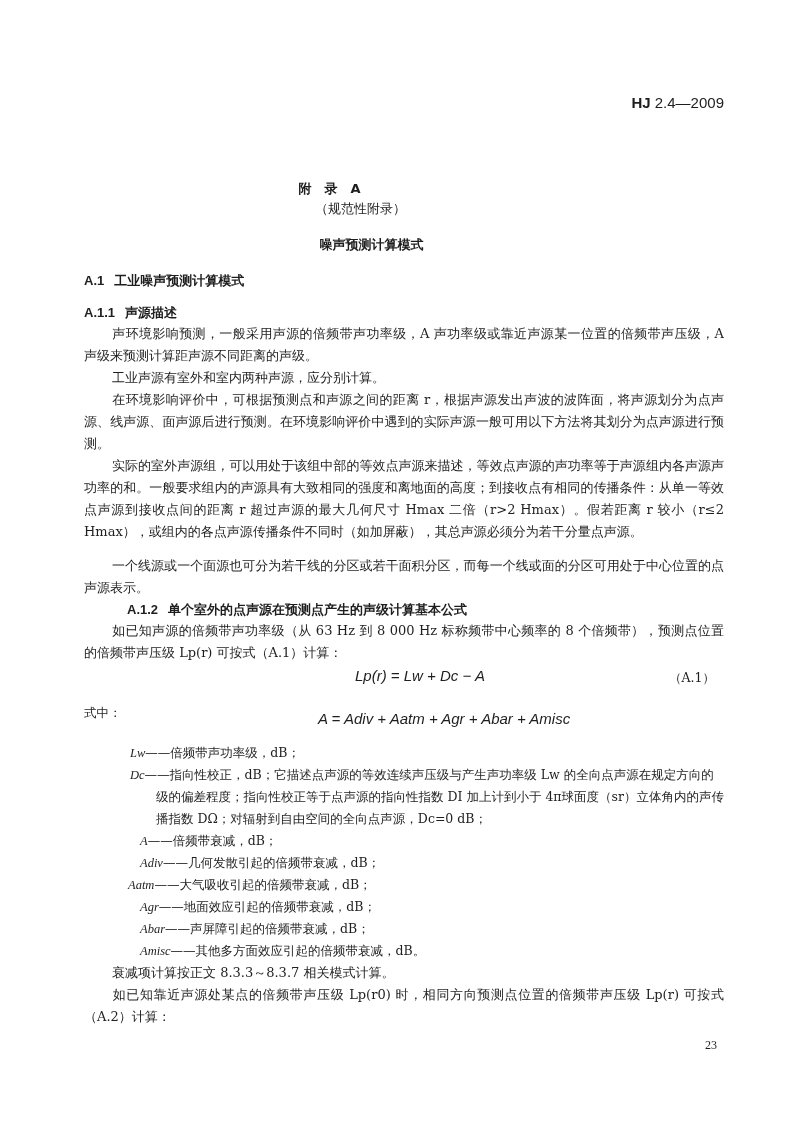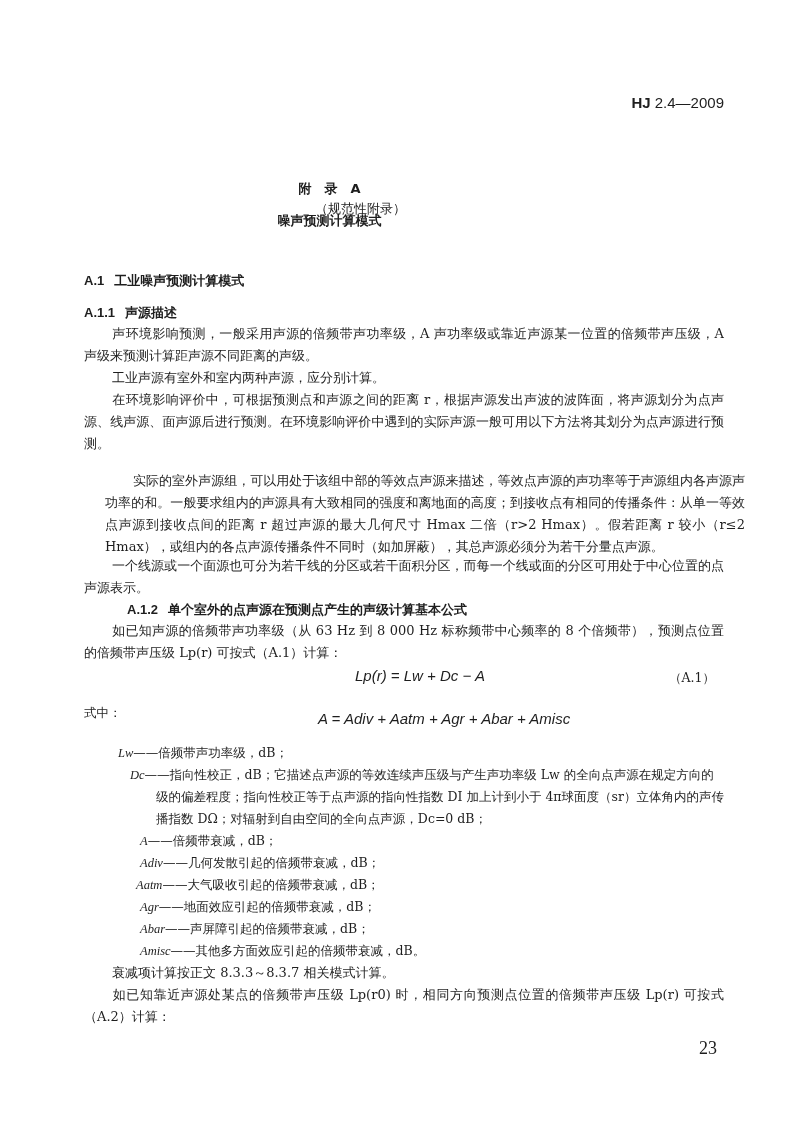--- a/index.html
+++ b/index.html
@@ -11,65 +11,65 @@
   .center { position:absolute; left:0; width:659px; text-align:center;
             font-family:"DejaVu Sans", sans-serif; font-weight:bold; font-size:13px; }
   .h { position:absolute; left:84px; font-family:"DejaVu Sans", sans-serif; font-weight:bold; font-size:13px; }
   .h .no { font-family:"Liberation Sans", sans-serif; margin-right:10px; }
   .p { position:absolute; left:84px; width:640px; font-size:13px; line-height:22px; text-align:justify; }
   .p .ind { display:inline-block; width:28px; }
   .eq { position:absolute; font-family:Liberation Sans, sans-serif; font-style:italic; font-size:15px; }
   .eqno { position:absolute; right:85px; font-size:12.5px;margin-left:24px; }
   .def { position:absolute; font-size:12.5px; line-height:22px; }
   .sym { font-family:"Liberation Serif", serif; font-style:italic; }
-  .pageno { position:absolute; top:1038px; right:83px; font-family:"Liberation Serif", serif; font-size:18px; }
+  .pageno { position:absolute; top:1038px; right:83px; font-family:"Liberation Serif", serif; font-size:12px; }
 </style>
 </head>
 <body>
 
 <div class="std">
   <span>HJ</span>
   <span class="num">2.4—2009</span>
 </div>
 
 <div class="center" style="top:180px;">附　录　A</div>
 <div class="center" style="top:200px;font-weight:normal;margin-left:31px;">（规范性附录）</div>
-<div class="center" style="top:212px;">噪声预测计算模式</div>
+<div class="center" style="top:236px;padding-left:42px;">噪声预测计算模式</div>
 
 <div class="h" style="top:272px;">
   <span class="no">A.1</span><span>工业噪声预测计算模式</span>
 </div>
 <div class="h" style="top:304px;">
   <span class="no">A.1.1</span><span>声源描述</span>
 </div>
 
 <div class="p" style="top:323px;"><span class="ind"></span><span>声环境影响预测，一般采用声源的倍频带声功率级，A 声功率级或靠近声源某一位置的倍频带声压级，A 声级来预测计算距声源不同距离的声级。</span></div>
 <div class="p" style="top:367px;"><span class="ind"></span><span>工业声源有室外和室内两种声源，应分别计算。</span></div>
 <div class="p" style="top:389px;"><span class="ind"></span><span>在环境影响评价中，可根据预测点和声源之间的距离 r，根据声源发出声波的波阵面，将声源划分为点声源、线声源、面声源后进行预测。在环境影响评价中遇到的实际声源一般可用以下方法将其划分为点声源进行预测。</span></div>
-<div class="p" style="top:470px;margin-left:21px;"><span class="ind"></span><span>实际的室外声源组，可以用处于该组中部的等效点声源来描述，等效点声源的声功率等于声源组内各声源声功率的和。一般要求组内的声源具有大致相同的强度和离地面的高度；到接收点有相同的传播条件：从单一等效点声源到接收点间的距离 r 超过声源的最大几何尺寸 Hmax 二倍（r&gt;2 Hmax）。假若距离 r 较小（r≤2 Hmax），或组内的各点声源传播条件不同时（如加屏蔽），其总声源必须分为若干分量点声源。</span></div>
+<div class="p" style="top:455px;"><span class="ind"></span><span>实际的室外声源组，可以用处于该组中部的等效点声源来描述，等效点声源的声功率等于声源组内各声源声功率的和。一般要求组内的声源具有大致相同的强度和离地面的高度；到接收点有相同的传播条件：从单一等效点声源到接收点间的距离 r 超过声源的最大几何尺寸 Hmax 二倍（r&gt;2 Hmax）。假若距离 r 较小（r≤2 Hmax），或组内的各点声源传播条件不同时（如加屏蔽），其总声源必须分为若干分量点声源。</span></div>
 <div class="p" style="top:555px;"><span class="ind"></span><span>一个线源或一个面源也可分为若干线的分区或若干面积分区，而每一个线或面的分区可用处于中心位置的点声源表示。</span></div>
 
 <div class="h" style="top:601px;margin-left:43px;">
   <span class="no">A.1.2</span><span>单个室外的点声源在预测点产生的声级计算基本公式</span>
 </div>
 
 <div class="p" style="top:620px;"><span class="ind"></span><span>如已知声源的倍频带声功率级（从 63 Hz 到 8 000 Hz 标称频带中心频率的 8 个倍频带），预测点位置的倍频带声压级 Lp(r) 可按式（A.1）计算：</span></div>
 
 <div class="eq" style="top:667px;left:355px;">Lp(r) = Lw + Dc − A</div>
 <div class="eqno" style="top:670px;">（A.1）</div>
 <div class="eq" style="top:710px;left:318px;">A = Adiv + Aatm + Agr + Abar + Amisc</div>
 
 <div class="def" style="top:702px;left:84px;">式中：</div>
-<div class="def" style="top:742px;left:118px;"><span class="sym">Lw</span><span>——倍频带声功率级，dB；</span></div>
+<div class="def" style="top:742px;left:130px;"><span class="sym">Lw</span><span>——倍频带声功率级，dB；</span></div>
 <div class="def" style="top:764px;left:130px;width:595px;padding-left:0;text-indent:0;">
   <div style="padding-left:26px;text-indent:-26px;"><span class="sym">Dc</span><span>——指向性校正，dB；它描述点声源的等效连续声压级与产生声功率级 Lw 的全向点声源在规定方向的级的偏差程度；指向性校正等于点声源的指向性指数 DI 加上计到小于 4π球面度（sr）立体角内的声传播指数 DΩ；对辐射到自由空间的全向点声源，Dc=0 dB；</span></div>
 </div>
 <div class="def" style="top:830px;left:140px;"><span class="sym">A</span><span>——倍频带衰减，dB；</span></div>
 <div class="def" style="top:852px;left:140px;"><span class="sym">Adiv</span><span>——几何发散引起的倍频带衰减，dB；</span></div>
-<div class="def" style="top:874px;left:136px;"><span class="sym">Aatm</span><span>——大气吸收引起的倍频带衰减，dB；</span></div>
+<div class="def" style="top:874px;left:128px;"><span class="sym">Aatm</span><span>——大气吸收引起的倍频带衰减，dB；</span></div>
 <div class="def" style="top:896px;left:140px;"><span class="sym">Agr</span><span>——地面效应引起的倍频带衰减，dB；</span></div>
 <div class="def" style="top:918px;left:140px;"><span class="sym">Abar</span><span>——声屏障引起的倍频带衰减，dB；</span></div>
 <div class="def" style="top:940px;left:140px;"><span class="sym">Amisc</span><span>——其他多方面效应引起的倍频带衰减，dB。</span></div>
 
 <div class="p" style="top:962px;"><span class="ind"></span><span>衰减项计算按正文 8.3.3～8.3.7 相关模式计算。</span></div>
 <div class="p" style="top:984px;"><span class="ind"></span><span>如已知靠近声源处某点的倍频带声压级 Lp(r0) 时，相同方向预测点位置的倍频带声压级 Lp(r) 可按式（A.2）计算：</span></div>
 
 <div class="pageno">23</div>
 
 </body></html>

